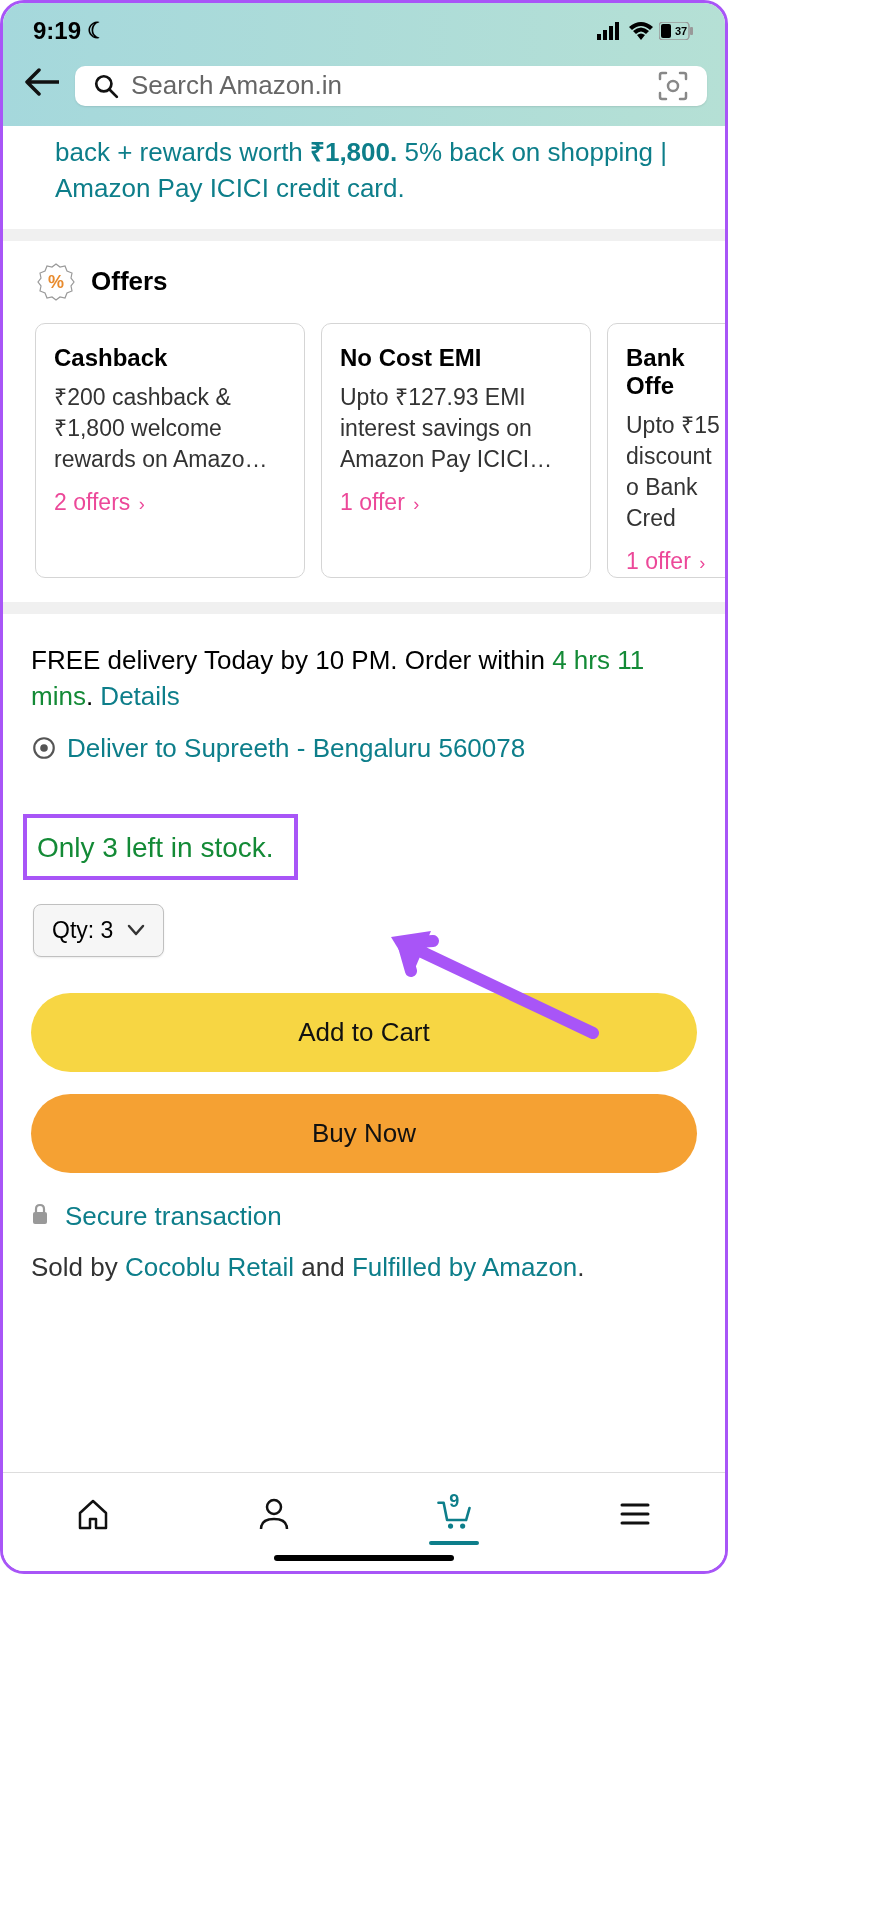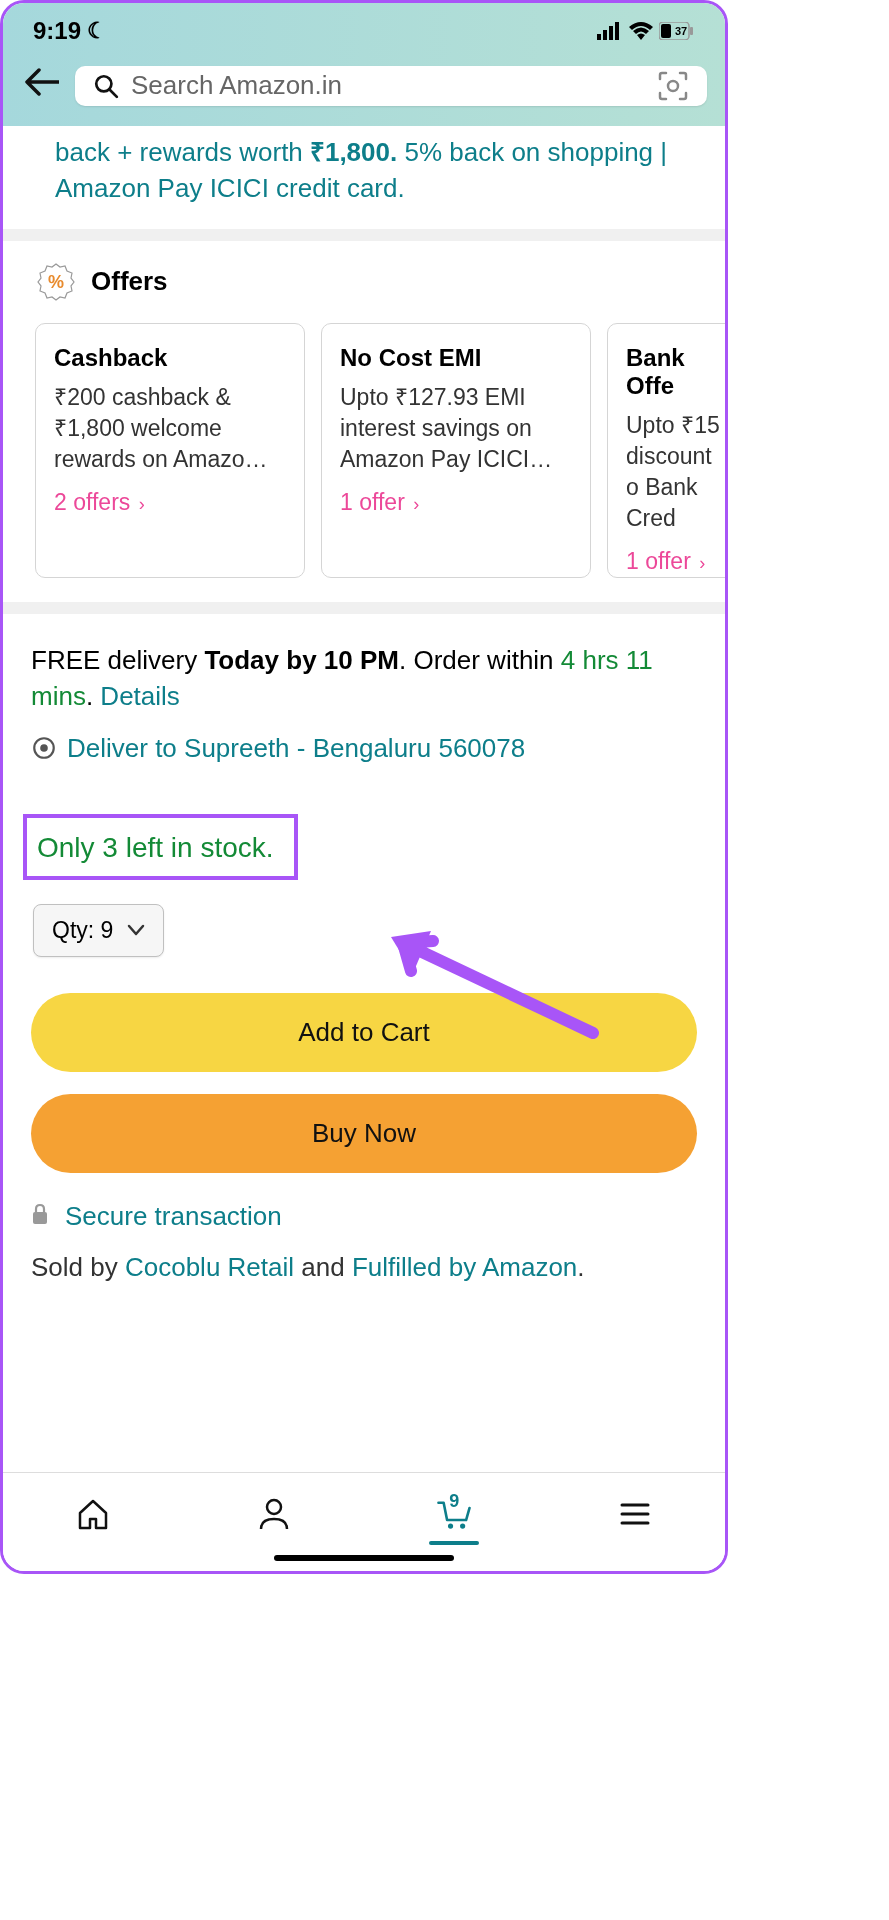--- a/index.html
+++ b/index.html
@@ -28,21 +28,21 @@
     .offers-title { font-size: 26px; font-weight: 700; }
     .offers-cards { display: flex; gap: 16px; padding: 0 0 0 32px; overflow: hidden; }
     .offer-card { min-width: 270px; border: 1px solid #d5d5d5; border-radius: 10px; padding: 20px 18px 2px; }
     .offer-card-title { font-size: 24px; font-weight: 700; margin-bottom: 10px; }
     .offer-card-desc { font-size: 23px; color: #333; line-height: 1.35; margin-bottom: 14px; }
     .offer-card-link { font-size: 23px; color: #ec4899; }
     .offer-card-link .chevron { font-size: 18px; margin-left: 2px; }
     
     .delivery-section { padding: 28px 28px 20px; }
     .delivery-text { font-size: 26px; line-height: 1.4; margin-bottom: 18px; }
-    .delivery-text .bold { font-weight: 700; }
+    .delivery-text .bold { font-weight: 400; }
     .delivery-text .green { color: #138a36; }
     .delivery-text .link { color: #0d7e8a; }
     .deliver-to { display: flex; align-items: center; gap: 10px; font-size: 26px; color: #0d7e8a; }
     .location-icon { width: 26px; height: 26px; color: #555; }
     
     .stock-box { margin: 30px 0 0 20px; border: 4px solid #a855f7; padding: 14px 20px 12px 10px; font-size: 28px; color: #138a36; width: fit-content; position: relative; }
     .arrow-annotation { position: absolute; left: 380px; top: 920px; width: 220px; height: 120px; pointer-events: none; }
     
     .qty-selector { margin: 24px 0 0 30px; border: 1px solid #c0c0c0; background: #f6f6f6; border-radius: 8px; padding: 12px 18px; display: inline-flex; align-items: center; gap: 14px; font-size: 23px; box-shadow: 0 1px 2px rgba(0,0,0,0.08); }
     .qty-chevron { font-size: 18px; }
@@ -168,21 +168,21 @@
 <div class="stock-box">
   <span>Only 3 left in stock.</span>
 </div>
 
 <svg class="arrow-annotation" viewBox="0 0 220 120">
   <path d="M210 110 L20 20 M20 20 L50 18 M20 20 L28 48" stroke="#a855f7" stroke-width="12" fill="none" stroke-linecap="round" stroke-linejoin="round"></path>
   <polygon points="8,14 48,8 30,50" fill="#a855f7"></polygon>
 </svg>
 
 <div class="qty-selector">
-  <span>Qty: 9</span>
+  <span>Qty: 3</span>
   <svg class="qty-chevron" width="18" height="12" viewBox="0 0 18 12">
       <path d="M2 2 L9 10 L16 2" stroke="#333" stroke-width="2.5" fill="none" stroke-linecap="round" stroke-linejoin="round"></path>
     </svg>
 </div>
 
 <div class="action-buttons">
   <button class="btn btn-cart">Add to Cart</button>
   <button class="btn btn-buy">Buy Now</button>
 </div>
 

